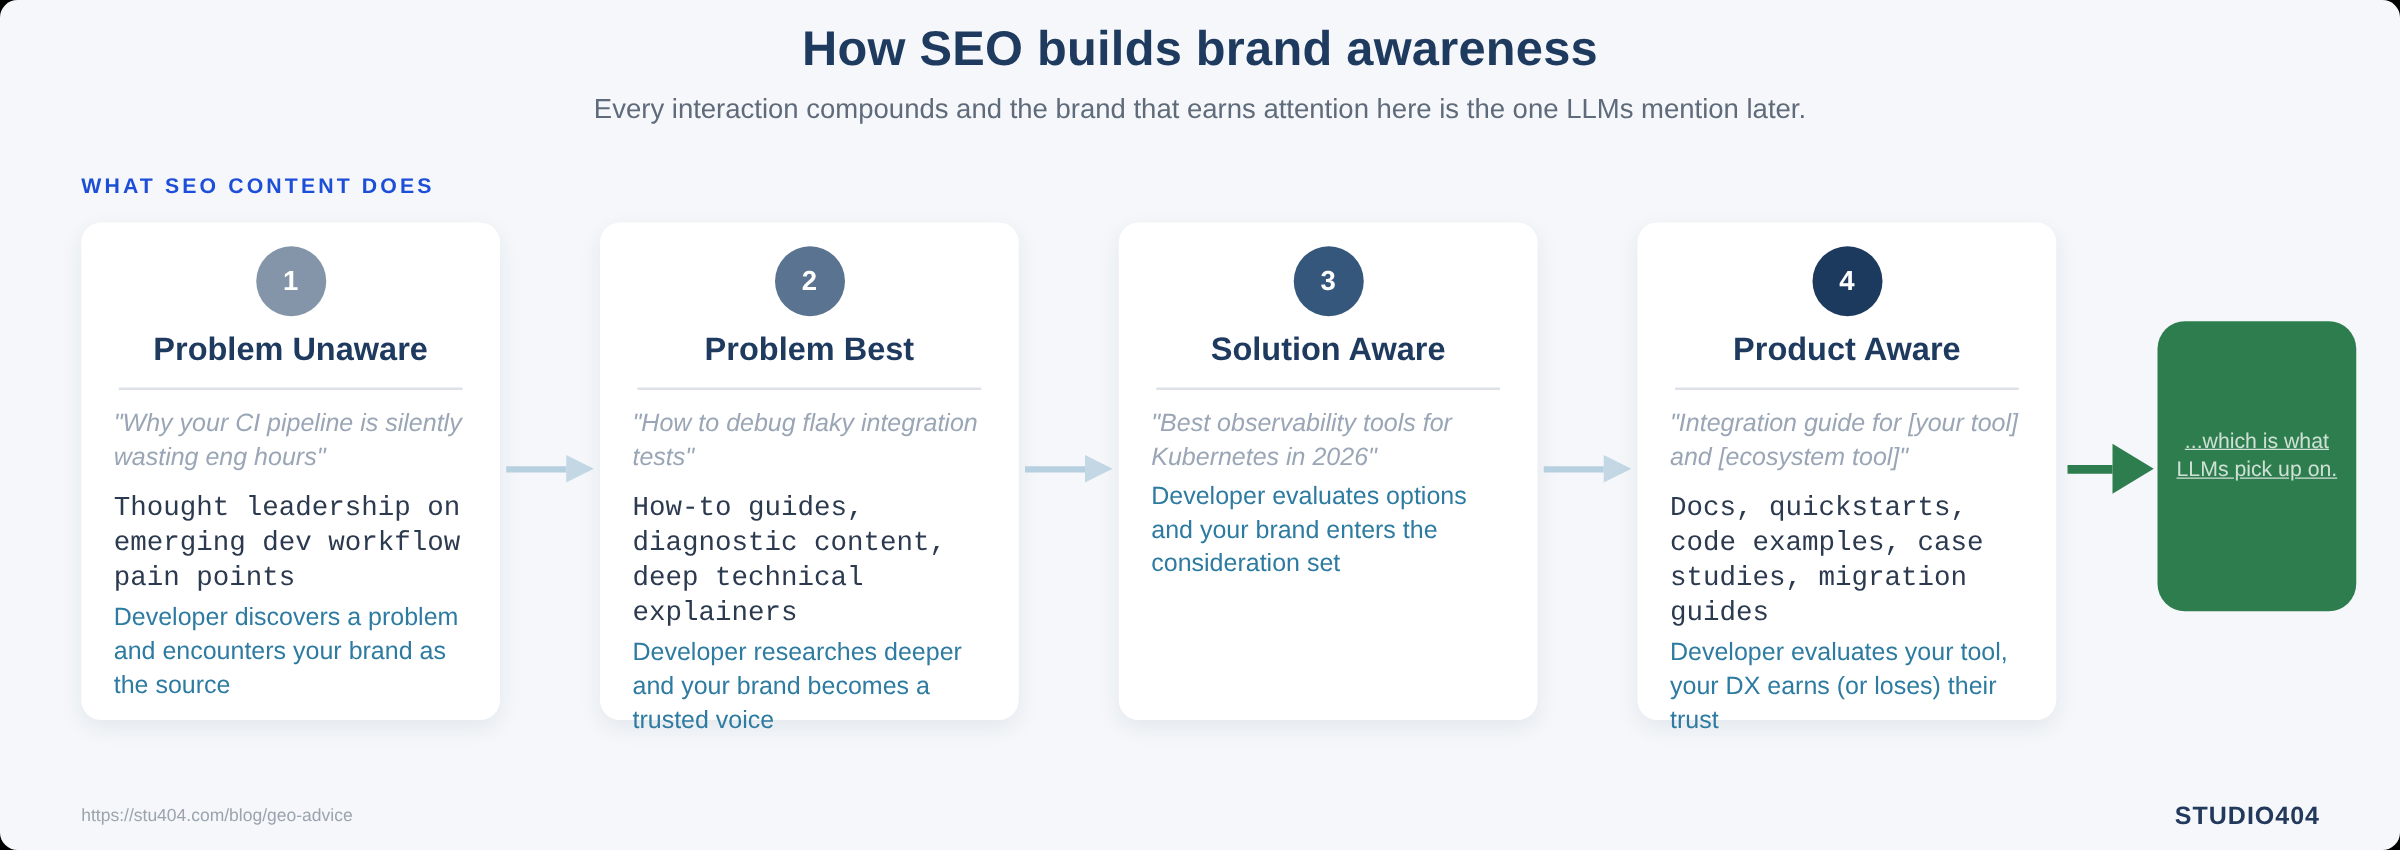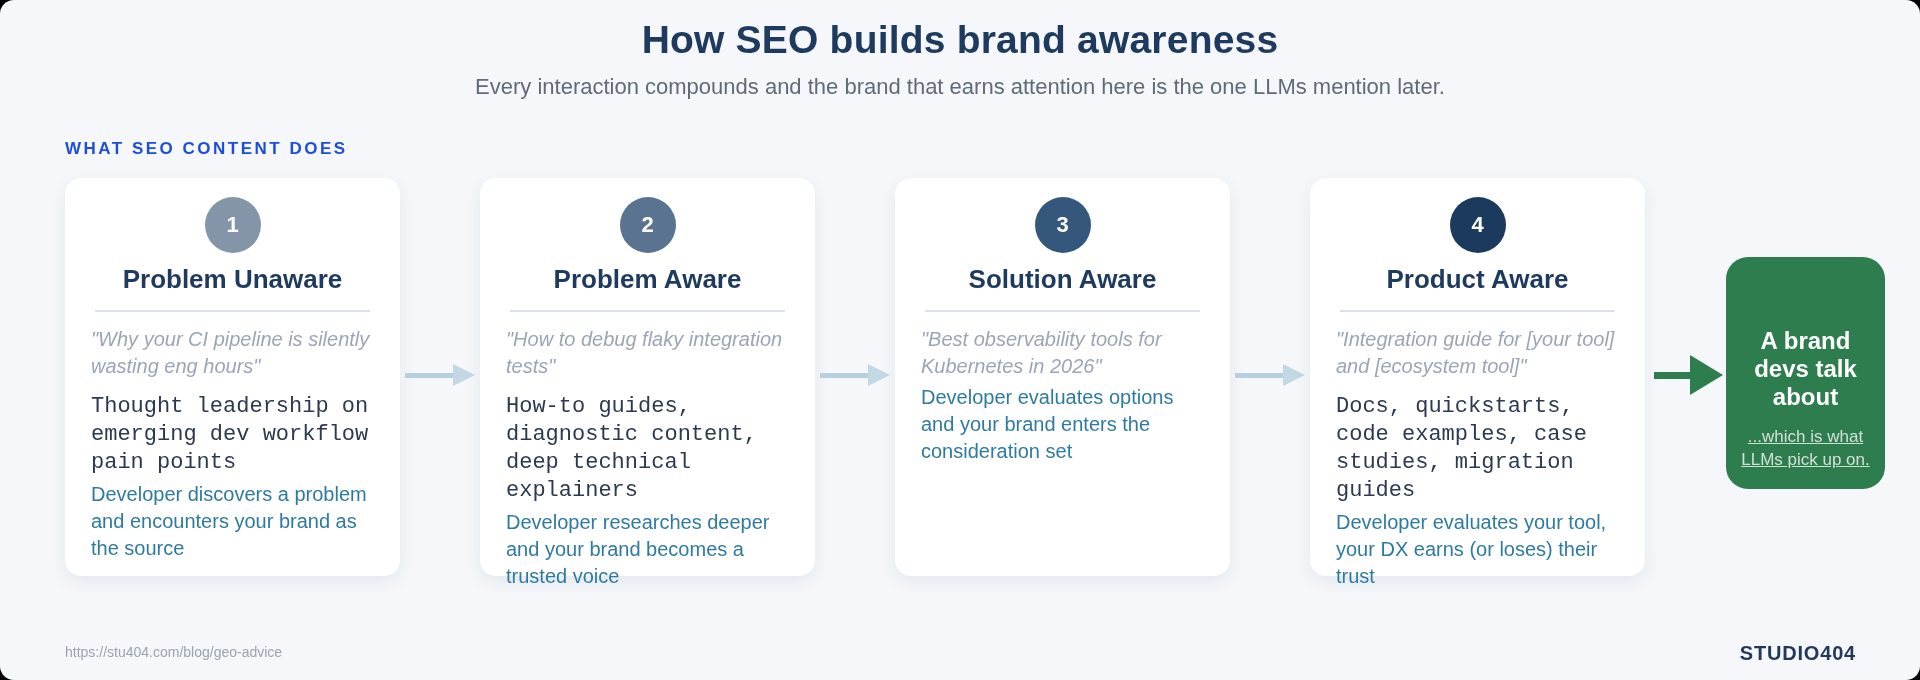--- a/index.html
+++ b/index.html
@@ -193,21 +193,21 @@
     <div class="stage-outcome">Developer discovers a problem and encounters your brand as the source</div>
   </div>
 
   <div class="flow-arrow flow-pos-0">
     <div class="arrow-line" style="background: rgb(183, 208, 223);"></div>
     <div class="arrow-head"></div>
   </div>
 
   <div class="stage-card card-pos-1">
     <div class="stage-circle" style="background: rgb(90, 115, 144);">2</div>
-    <div class="stage-title">Problem Aware</div>
+    <div class="stage-title">Problem Best</div>
     <div class="stage-divider"></div>
     <div class="stage-quote">"How to debug flaky integration tests"</div>
     <div class="stage-content">How-to guides, diagnostic content, deep technical explainers</div>
     <div class="stage-outcome">Developer researches deeper and your brand becomes a trusted voice</div>
   </div>
 
   <div class="flow-arrow flow-pos-1">
     <div class="arrow-line" style="background: rgb(183, 208, 223);"></div>
     <div class="arrow-head"></div>
   </div>
@@ -233,20 +233,19 @@
     <div class="stage-content">Docs, quickstarts, code examples, case studies, migration guides</div>
     <div class="stage-outcome">Developer evaluates your tool, your DX earns (or loses) their trust</div>
   </div>
 
   <div class="result-arrow">
     <div class="arrow-line" style="background: rgb(46, 125, 78);"></div>
     <div class="arrow-head" style="border-left-color: rgb(46, 125, 78);"></div>
   </div>
 
   <div class="result-box" style="background: rgb(46, 125, 78);">
-    <div class="result-title">A brand devs talk about</div>
     <div class="result-note" style="color: rgb(207, 224, 213);">...which is what LLMs pick up on.</div>
   </div>
 
   <div class="footer-url">https://stu404.com/blog/geo-advice</div>
   <div class="footer-brand">STUDIO404</div>
 
 </div>
 
 </body></html>

